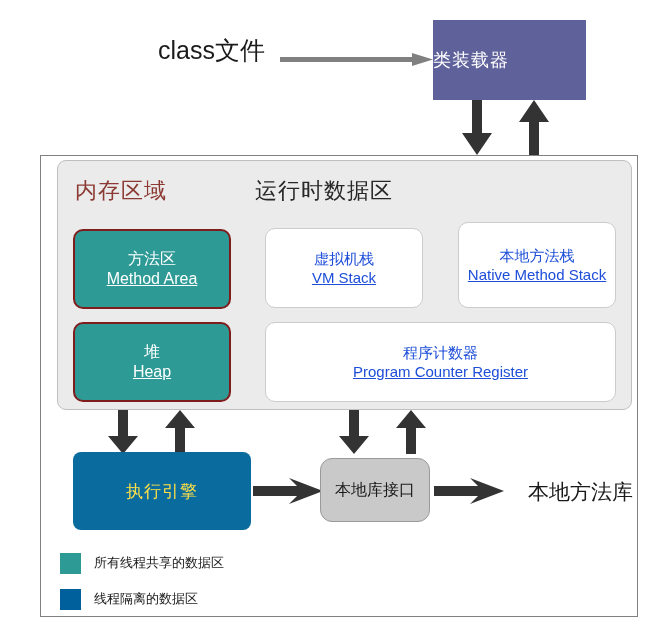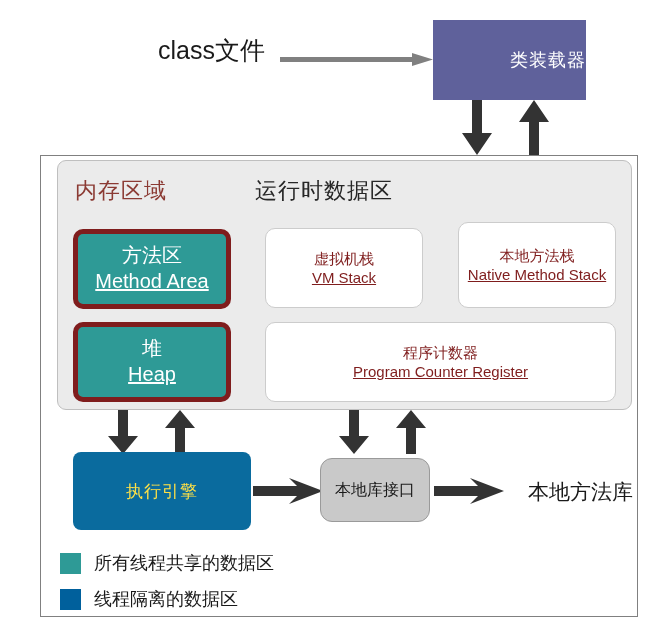--- a/index.html
+++ b/index.html
@@ -35,21 +35,21 @@
     height: 13px;
   }
   #classloader-box {
     left: 433px;
     top: 20px;
     width: 153px;
     height: 80px;
     background: #5f619b;
     display: flex;
     align-items: center;
-    justify-content: flex-end;
+    justify-content: flex-start;
   }
   #classloader-box .boxlabel {
     color: #ffffff;
     font-size: 18px;
     letter-spacing: 1px;
   }
 
   
   #outer-frame {
     left: 40px;
@@ -98,26 +98,26 @@
     box-sizing: border-box;
     border-radius: 10px;
     text-align: center;
     line-height: 1.28;
   }
   .region .cn { display: block; }
   .region .en { display: block; text-decoration: underline; }
   .region.teal {
     background: #2e9a96;
     color: #ffffff;
-    border: 5px solid #7f1d1d;
-    font-size: 20px;
+    border: 2px solid #7f1d1d;
+    font-size: 16px;
   }
   .region.white {
     background: #ffffff;
-    color: #7f1d1d;
+    color: #1d4ed8;
     border: 1px solid #cccccc;
     font-size: 15px;
   }
 
   #method-area { left: 73px;  top: 229px; width: 158px; height: 80px; }
   #vm-stack    { left: 265px; top: 228px; width: 158px; height: 80px; }
   #native-stack{ left: 458px; top: 222px; width: 158px; height: 86px; }
   #heap        { left: 73px;  top: 322px; width: 158px; height: 80px; }
   #pc-register { left: 265px; top: 322px; width: 351px; height: 80px; }
 
@@ -177,21 +177,21 @@
     height: 30px;
     margin-bottom: 6px;
   }
   .legend-swatch {
     width: 21px;
     height: 21px;
     margin-right: 13px;
     flex: 0 0 auto;
   }
   .legend-text {
-    font-size: 18px;
+    font-size: 13px;
     color: #1a1a1a;
     white-space: nowrap;
   }
 </style>
 </head>
 <body>
 
 <div id="canvas">
 
   <div class="abs" id="class-file-label">class文件</div>

